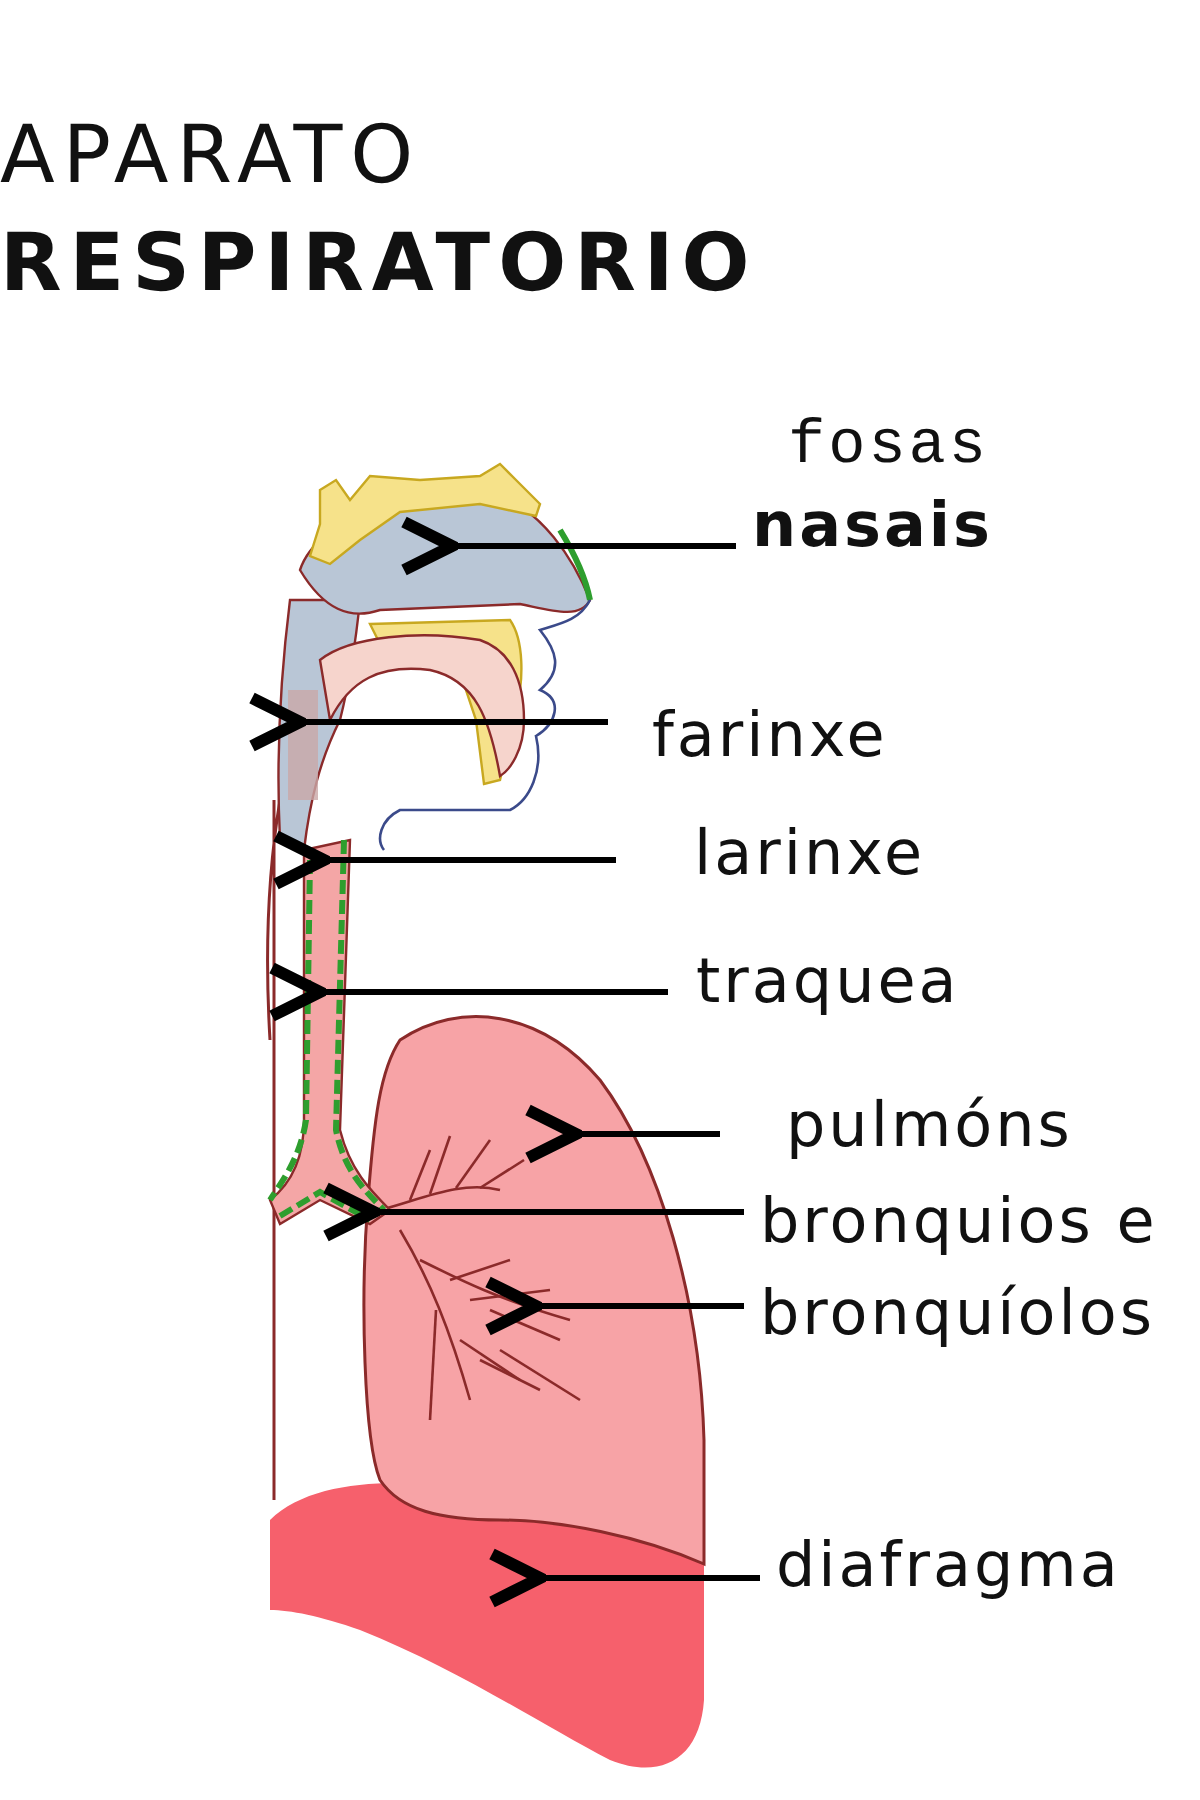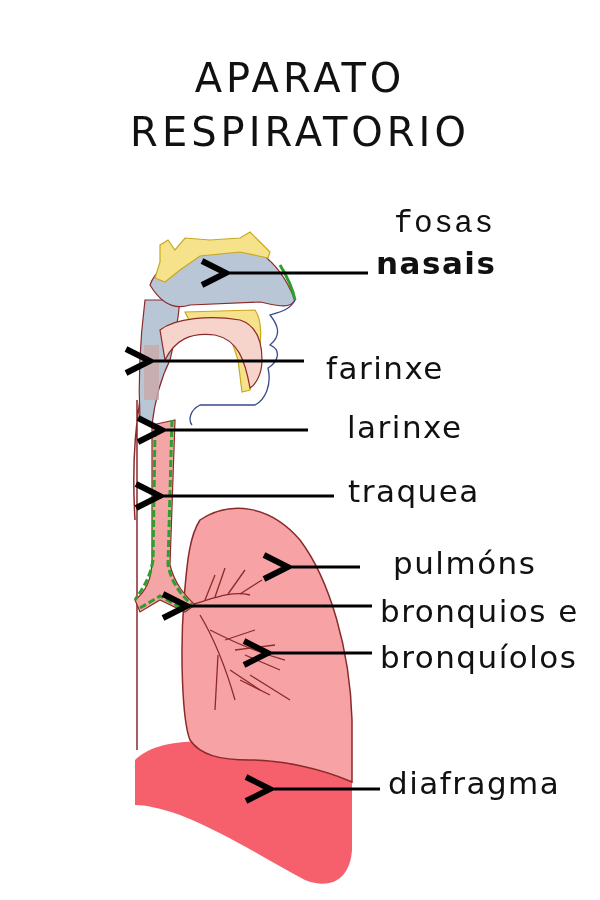--- a/index.html
+++ b/index.html
@@ -1,26 +1,26 @@
 <!DOCTYPE html>
 <html><head>
   <meta charset="utf-8">
   <style>
     html, body { margin: 0; padding: 0; }
     body {
       width: 600px; height: 900px; background: #ffffff; position: relative; overflow: hidden;
       font-family: "DejaVu Sans", sans-serif; color: #111;
     }
     .title {
-      position: absolute; left: 0; width: 600px; text-align: center;
+      position: absolute; left: 0; width: 600px; text-align: left;
       font-family: "DejaVu Sans", sans-serif; font-size: 40px; letter-spacing: 4px;
       font-weight: normal; line-height: 1;
     }
     #title-line1 { top: 58px; }
-    #title-line2 { top: 112px; }
+    #title-line2 { top: 112px; font-weight: bold; }
     svg.figure { position: absolute; left: 0; top: 0; }
     .label {
       position: absolute; font-family: "DejaVu Sans", sans-serif; font-size: 31px;
       letter-spacing: 1.5px; line-height: 1; white-space: nowrap;
     }
   </style>
 </head>
 <body>
 
 <div id="title-line1" class="title">APARATO</div>

